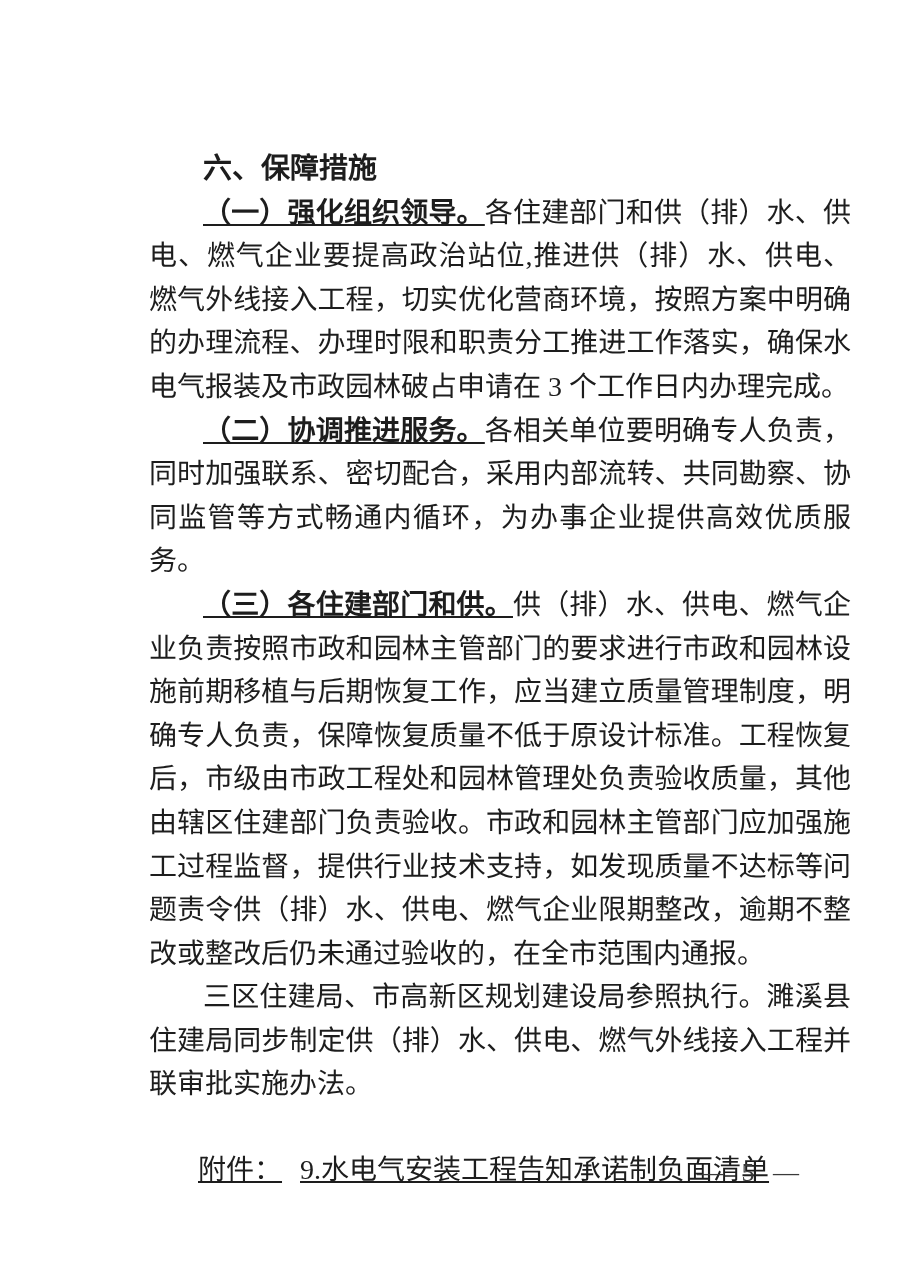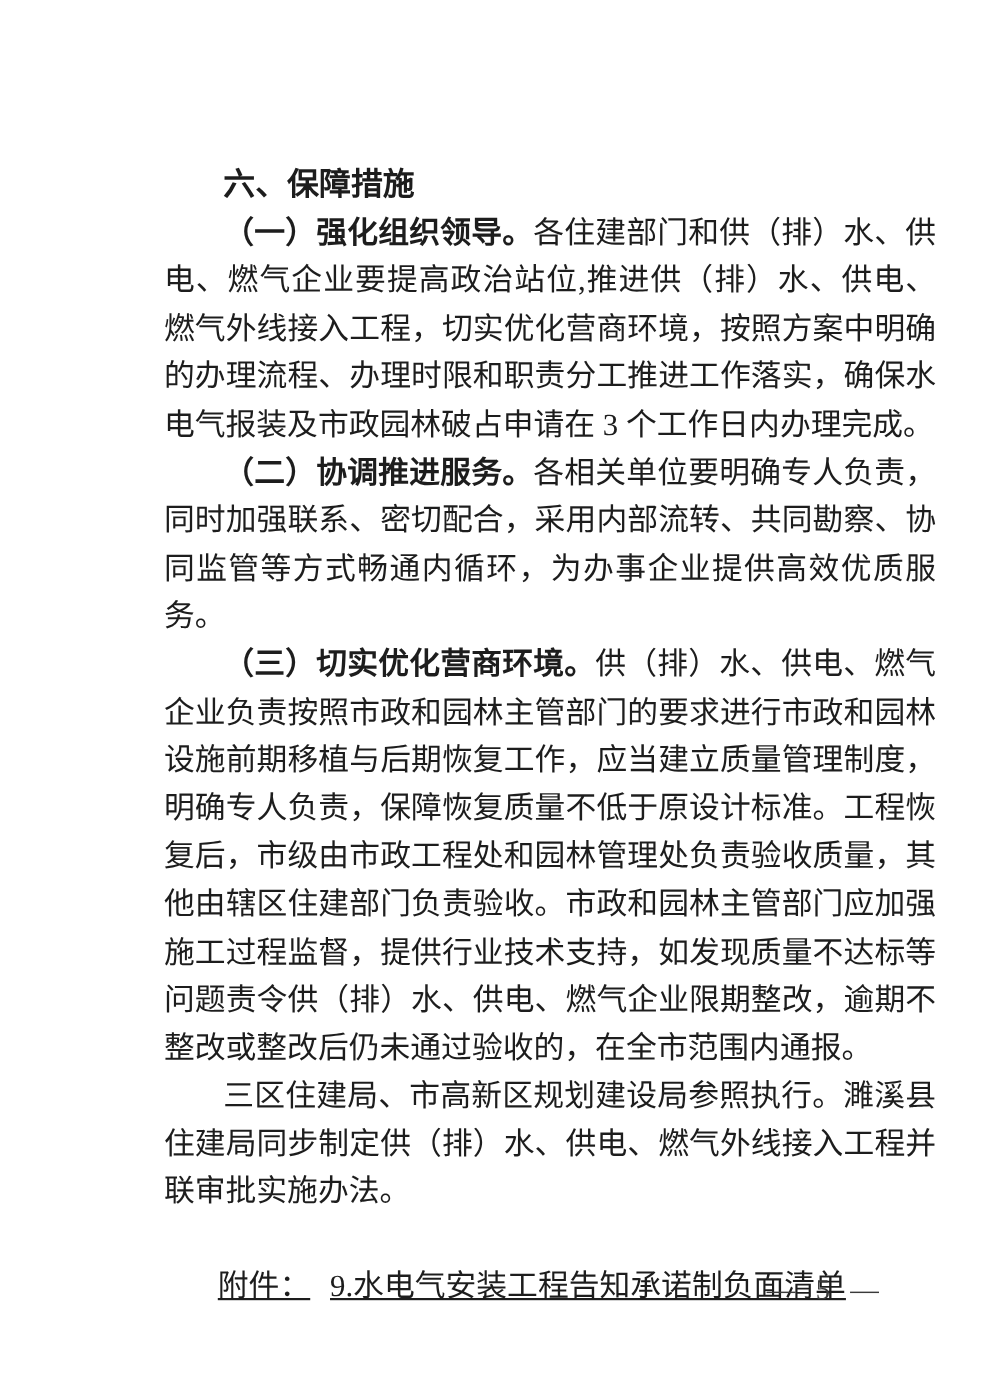--- a/index.html
+++ b/index.html
@@ -35,20 +35,21 @@
     text-indent: 54px;
     text-align: left;
     font-family: "Liberation Serif", serif;
   }
   .para {
     margin: 0;
     text-indent: 54px;
   }
   .para b {
     font-weight: bold;
+    text-decoration: underline;
   }
   .attachments {
     margin-top: 42px;
     display: flex;
     padding-left: 49px;
     text-align: left;
     text-decoration: underline;
   }
   .att-label {
     white-space: nowrap;
@@ -71,21 +72,21 @@
 <body>
 
 <div class="doc">
 
   <h1 class="section-heading">六、保障措施</h1>
 
   <p class="para"><b>（一）强化组织领导。</b><span>各住建部门和供（排）水、供电、燃气企业要提高政治站位,推进供（排）水、供电、燃气外线接入工程，切实优化营商环境，按照方案中明确的办理流程、办理时限和职责分工推进工作落实，确保水电气报装及市政园林破占申请在 3 个工作日内办理完成。</span></p>
 
   <p class="para"><b>（二）协调推进服务。</b><span>各相关单位要明确专人负责，同时加强联系、密切配合，采用内部流转、共同勘察、协同监管等方式畅通内循环，为办事企业提供高效优质服务。</span></p>
 
-  <p class="para"><b>（三）切实优化营商环境。</b><span>供（排）水、供电、燃气企业负责按照市政和园林主管部门的要求进行市政和园林设施前期移植与后期恢复工作，应当建立质量管理制度，明确专人负责，保障恢复质量不低于原设计标准。工程恢复后，市级由市政工程处和园林管理处负责验收质量，其他由辖区住建部门负责验收。市政和园林主管部门应加强施工过程监督，提供行业技术支持，如发现质量不达标等问题责令供（排）水、供电、燃气企业限期整改，逾期不整改或整改后仍未通过验收的，在全市范围内通报。</span></p>
+  <p class="para"><b>（三）各住建部门和供。</b><span>供（排）水、供电、燃气企业负责按照市政和园林主管部门的要求进行市政和园林设施前期移植与后期恢复工作，应当建立质量管理制度，明确专人负责，保障恢复质量不低于原设计标准。工程恢复后，市级由市政工程处和园林管理处负责验收质量，其他由辖区住建部门负责验收。市政和园林主管部门应加强施工过程监督，提供行业技术支持，如发现质量不达标等问题责令供（排）水、供电、燃气企业限期整改，逾期不整改或整改后仍未通过验收的，在全市范围内通报。</span></p>
 
   <p class="para"><span>三区住建局、市高新区规划建设局参照执行。濉溪县住建局同步制定供（排）水、供电、燃气外线接入工程并联审批实施办法。</span></p>
 
   <div class="attachments">
     <span class="att-label">附件：</span>
     <div class="att-items">
       <div class="att-item">9.水电气安装工程告知承诺制负面清单</div>
     </div>
   </div>
 

